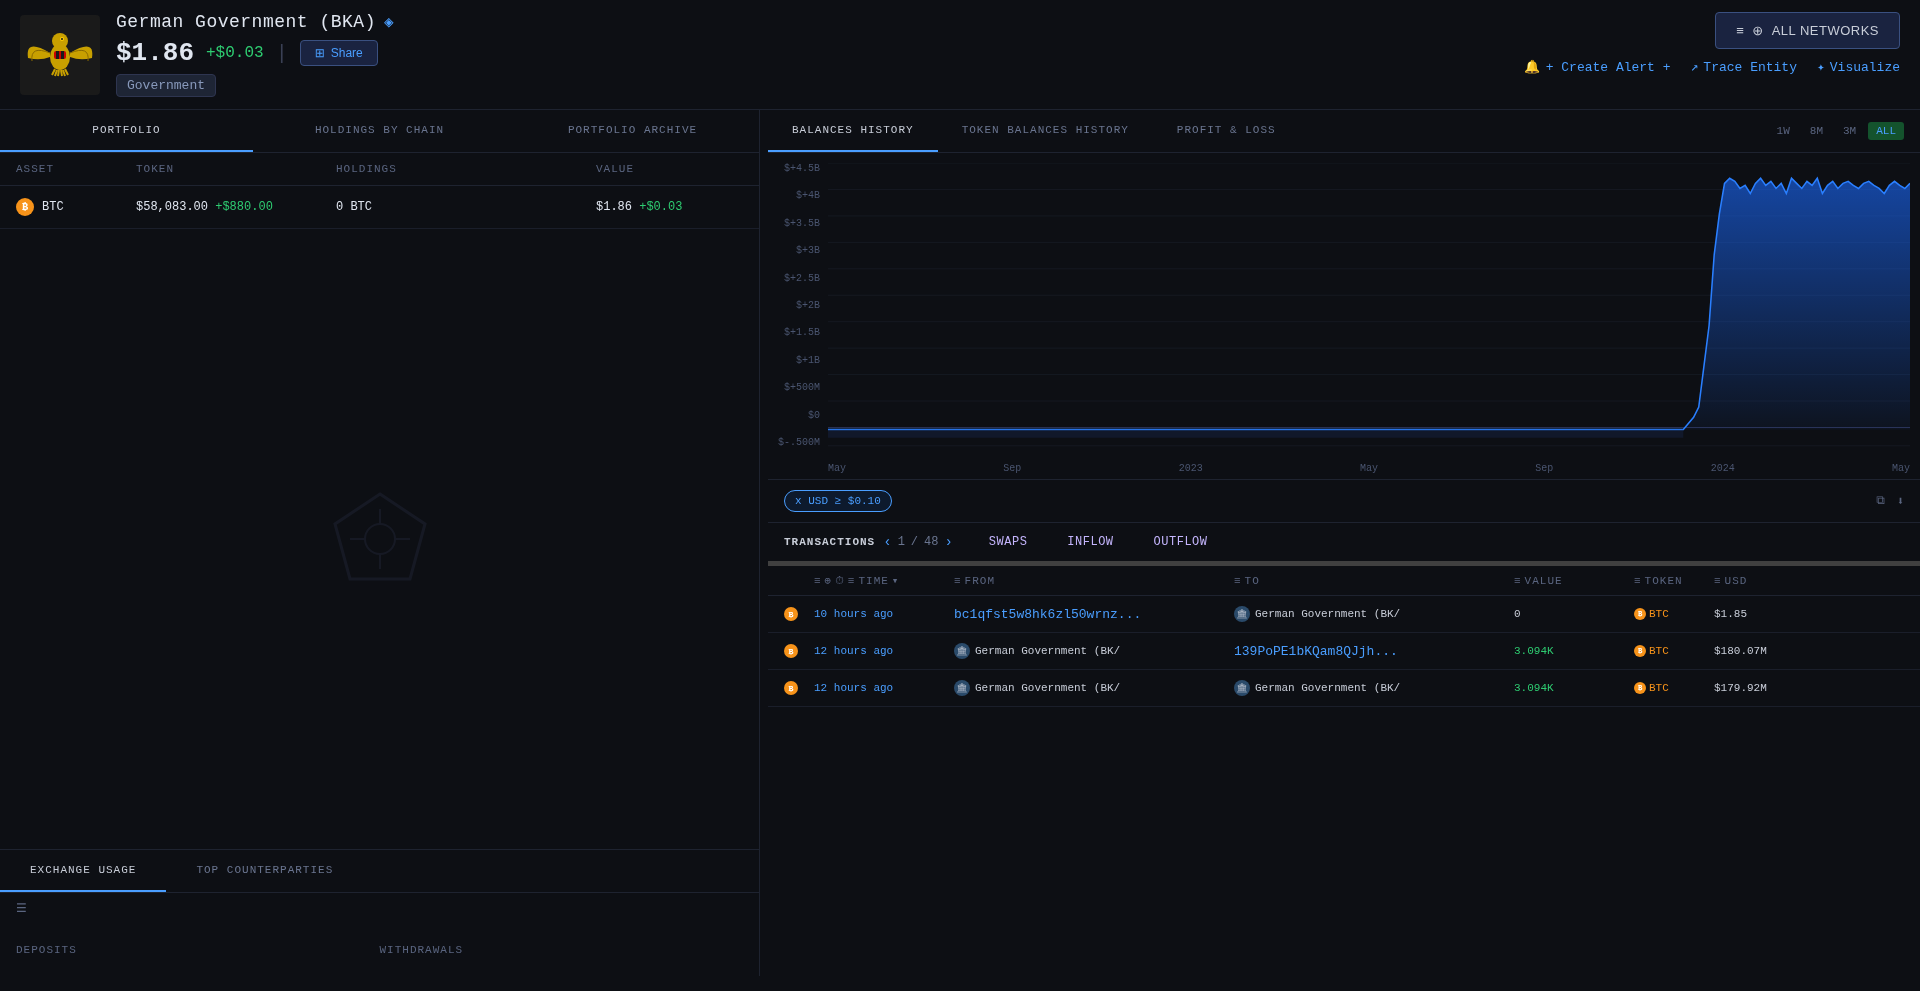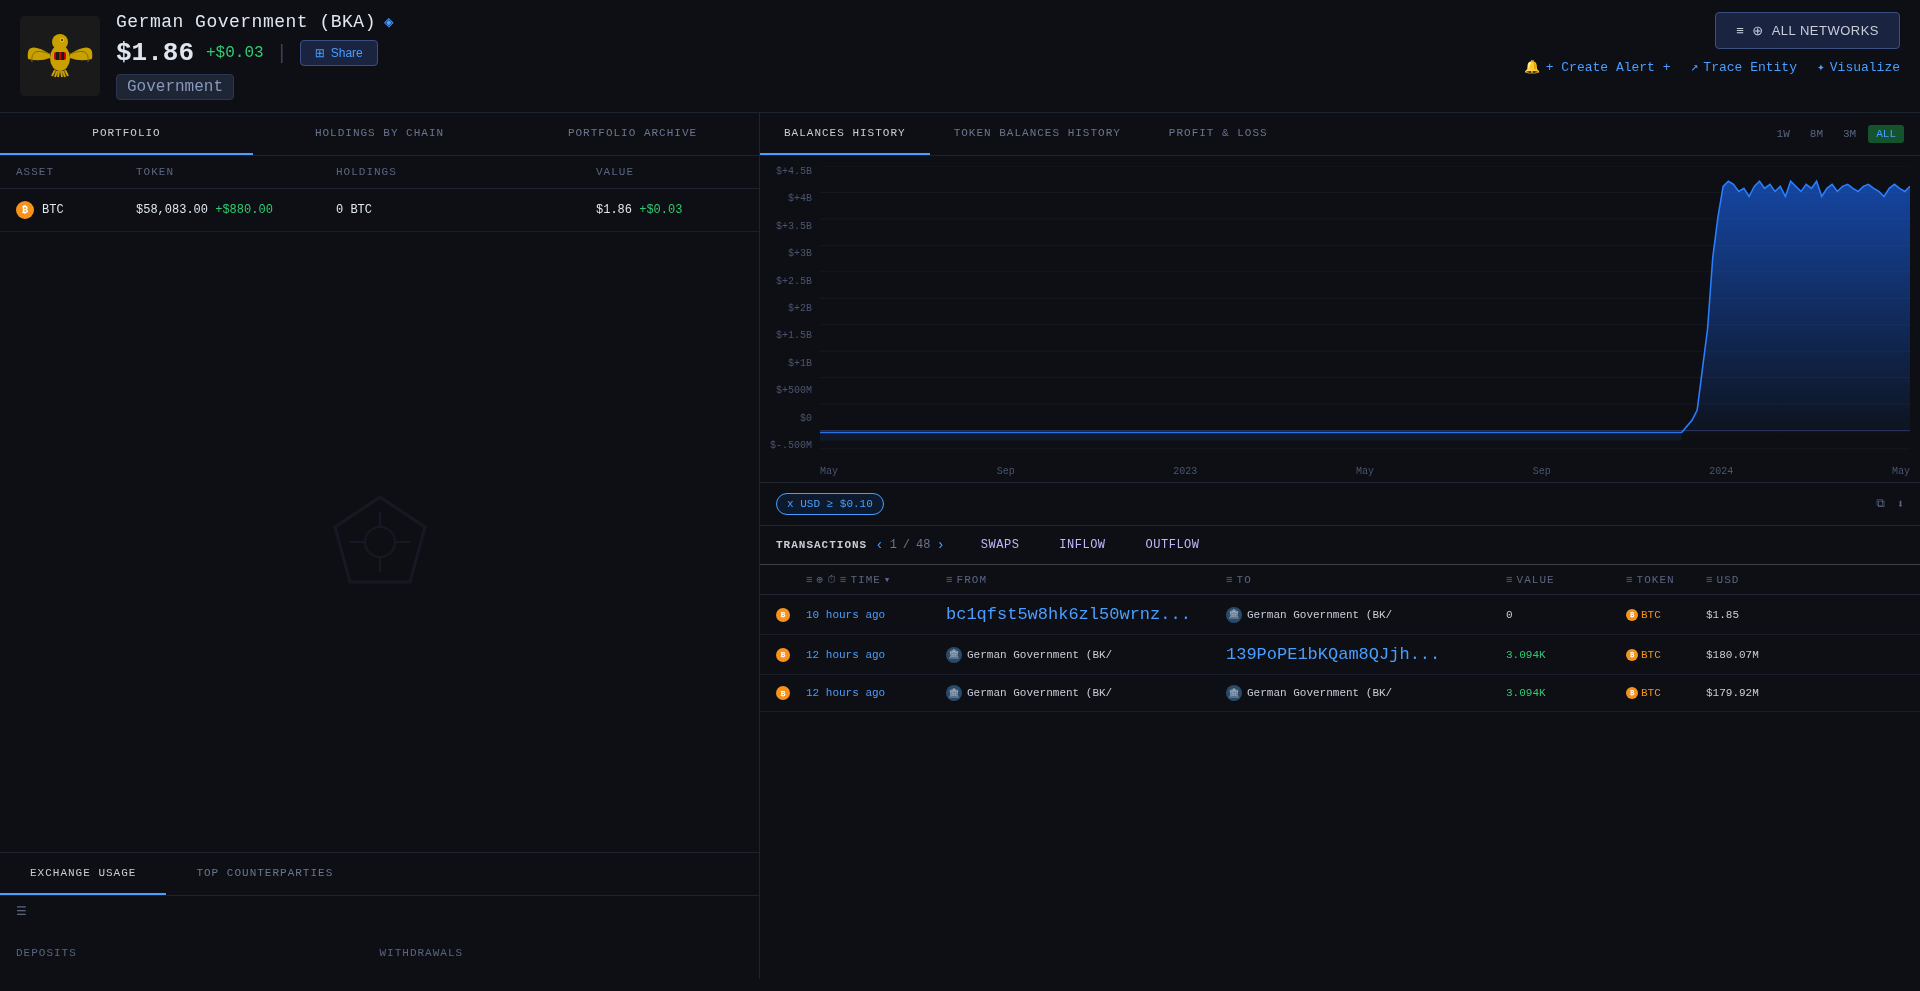--- a/index.html
+++ b/index.html
@@ -76,21 +76,21 @@
       align-items: center;
       gap: 6px;
       font-size: 12px;
     }
     .tag-badge {
       background: #1e2535;
       border: 1px solid #2e3550;
       color: #8899bb;
       padding: 3px 10px;
       border-radius: 4px;
-      font-size: 16px;
+      font-size: 13px;
       margin-top: 6px;
       display: inline-block;
     }
 
     
     .top-right-actions {
       display: flex;
       flex-direction: column;
       align-items: flex-end;
       gap: 10px;
@@ -122,20 +122,21 @@
       display: flex;
       align-items: center;
       gap: 5px;
       font-size: 13px;
     }
 
     
     .main-layout {
       display: flex;
       height: calc(991px - 125px);
+      gap: 8px;
     }
 
     
     .left-panel {
       width: 760px;
       flex-shrink: 0;
       display: flex;
       flex-direction: column;
       border-right: 1px solid #1e2330;
     }
@@ -360,21 +361,21 @@
       display: flex;
       gap: 10px;
       color: #5a6580;
     }
 
     
     .tx-header-bar {
       display: flex;
       align-items: center;
       padding: 8px 16px;
-      border-bottom: 1px solid #404040;
+      border-bottom: 5px solid #404040;
       gap: 8px;
     }
     .tx-title {
       font-size: 11px;
       letter-spacing: 1px;
       color: #c8cdd8;
       font-weight: bold;
     }
     .pagination {
       display: flex;
@@ -411,21 +412,21 @@
       padding: 10px 16px;
       border-bottom: 1px solid #1a1e2a;
       align-items: center;
     }
     .tx-time {
       color: #4a9eff;
       font-size: 11px;
     }
     .tx-addr {
       color: #4a9eff;
-      font-size: 17px;
+      font-size: 13px;
       white-space: nowrap;
       overflow: hidden;
       text-overflow: ellipsis;
     }
     .tx-entity {
       display: flex;
       align-items: center;
       gap: 5px;
       font-size: 11px;
       color: #c8cdd8;

